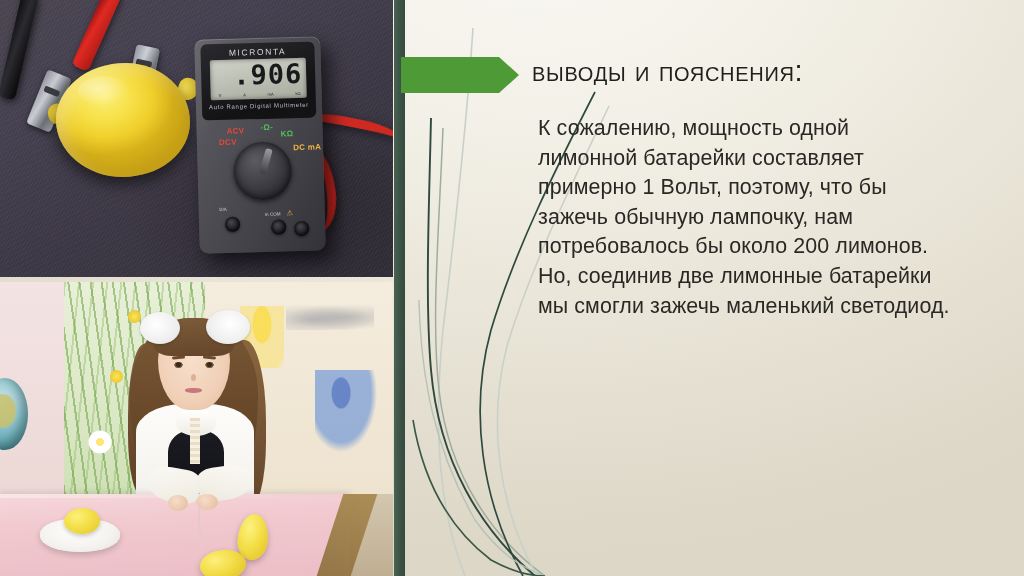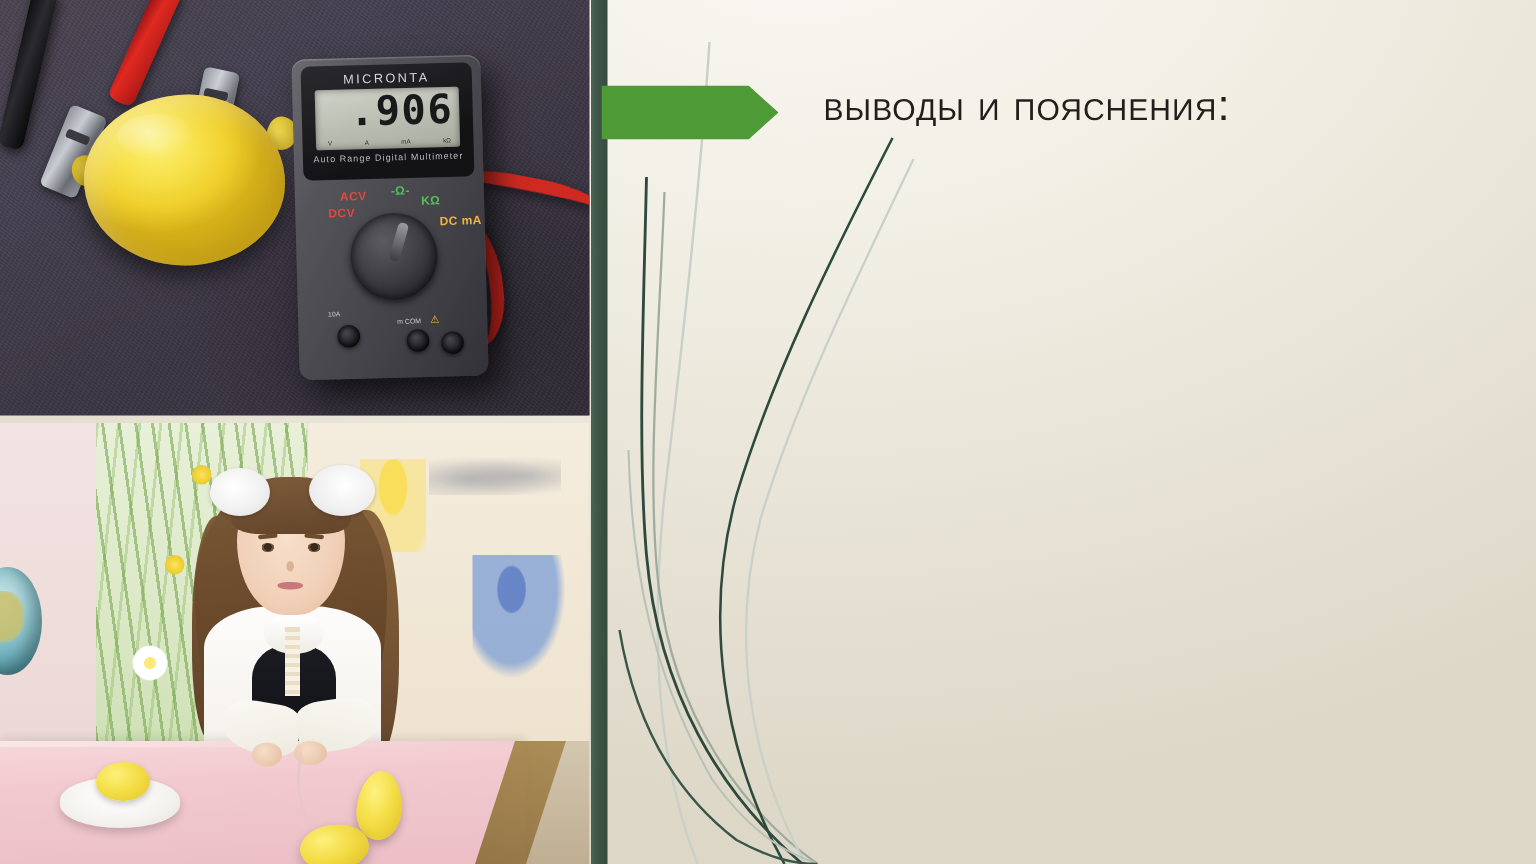--- a/index.html
+++ b/index.html
@@ -287,21 +287,21 @@
   
   #grass { position:absolute; left: 395px; top: 0; width: 260px; height: 576px; pointer-events:none; }
 
   
   #arrow {
     position: absolute; left: 401px; top: 57px; width: 118px; height: 36px;
   }
 
   
   #title {
-    position: absolute; left: 549px; top: 55px; width: 470px;
+    position: absolute; left: 532px; top: 55px; width: 470px;
     font-size: 29px; color: #211F1C; letter-spacing: .7px;
     font-variant: small-caps; text-transform: lowercase;
     font-family: "Liberation Sans", sans-serif; font-weight: 400;
     white-space: nowrap;
   }
   #title::first-letter { font-size: 29px; }
 
   #body-text {
     position: absolute; left: 538px; top: 114px; width: 412px;
     font-size: 21.4px; line-height: 29.6px; color: #2A2824;
@@ -430,14 +430,15 @@
     <path d="M214,106 C176,186 136,266 112,346 C92,424 104,508 142,576" stroke="#C8D0C8" stroke-width="1.5" fill="none"></path>
     <path d="M24,300 C26,380 40,450 80,520 C106,556 128,568 150,576" stroke="#B7C2B7" stroke-width="1.4" fill="none"></path>
     <path d="M18,420 C28,480 54,528 96,560 C118,572 134,576 150,576" stroke="#3A5648" stroke-width="1.6" fill="none"></path>
   </svg>
 
   <svg id="arrow" viewBox="0 0 118 36" preserveAspectRatio="none">
     <polygon points="0,0 98,0 118,18 98,36 0,36" fill="#4E9A36"></polygon>
   </svg>
 
   <div id="title">Выводы и пояснения:</div>
+  <div id="body-text">К сожалению, мощность одной лимонной батарейки составляет примерно 1 Вольт, поэтому, что бы зажечь обычную лампочку, нам потребовалось бы около 200 лимонов.  Но, соединив две лимонные батарейки мы смогли зажечь маленький светодиод.</div>
 
 </div>
 
 </body></html>

